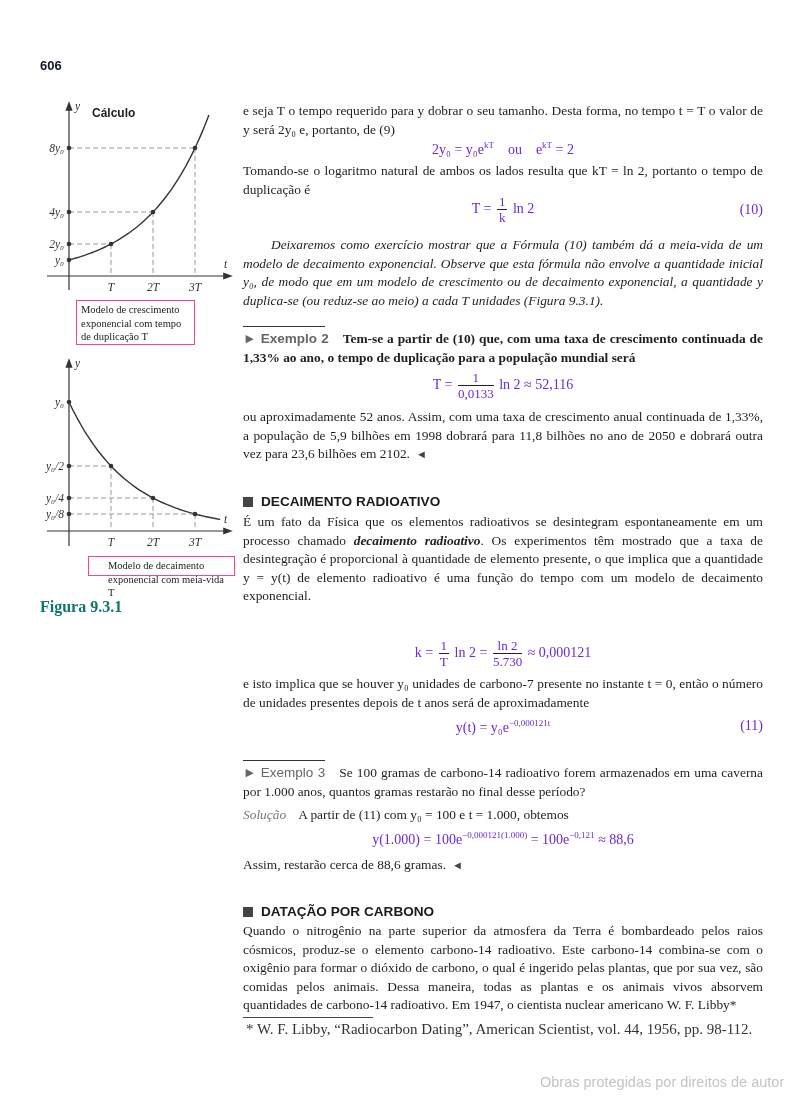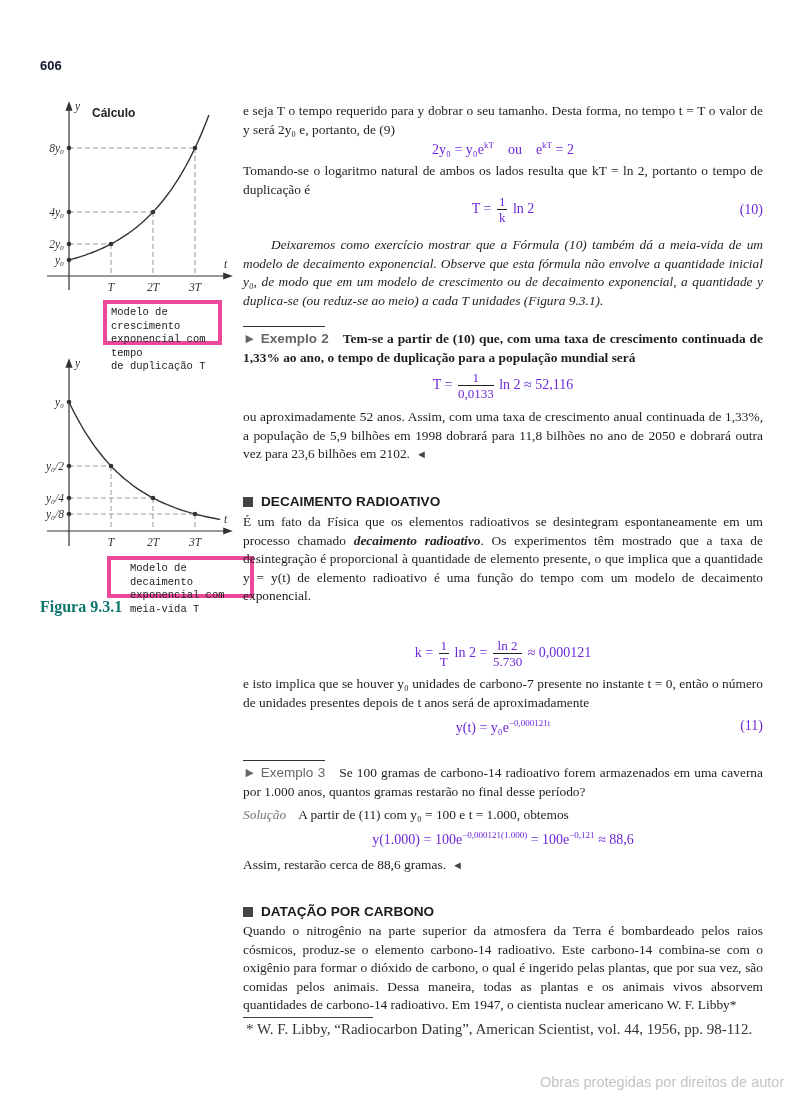--- a/index.html
+++ b/index.html
@@ -23,21 +23,21 @@
   i { font-style: italic; }
 
   .ex-rule { position: absolute; left: 243px; width: 82px; height: 1px; background: #333; }
   .ex-label { font-family: "Liberation Sans", "DejaVu Sans", sans-serif; color: #666; font-size: 13.5px; margin-right: 14px; }
   .sol-label { font-style: italic; color: #777; margin-right: 12px; }
   .end-mark { color: #444; font-size: 11px; margin-left: 6px; }
 
   .section-head { position: absolute; left: 243px; font-size: 13.6px; font-weight: bold; color: #1a1a1a; font-family: "Liberation Sans", "DejaVu Sans", sans-serif; }
   .section-head .sq { display: inline-block; width: 10px; height: 10px; background: #444; margin-right: 8px; vertical-align: -1px; }
 
-  .fig-box { position: absolute; border: 4px solid #ec4899; background: #fff; font-family: Liberation Mono, monospace; font-size: 10.5px; line-height: 13.5px; color: #222; padding: 2px 4px; box-sizing: border-box; margin-left: 27px; }
+  .fig-box { position: absolute; border: 1px solid #ec4899; background: #fff; font-family: Liberation Serif, serif; font-size: 10.5px; line-height: 13.5px; color: #222; padding: 2px 4px; box-sizing: border-box; }
   .fig-caption { left: 40px; top: 598px; font-size: 16px; font-weight: bold; color: #0f766e; }
 
   .footnote-rule { position: absolute; left: 243px; width: 130px; height: 1px; background: #444; top: 1017px; }
   .footnote { position: absolute; left: 246px; top: 1021px; font-size: 15px; color: #333; }
 
   .watermark { position: absolute; left: 540px; top: 1074px; font-size: 14.5px; color: #c4c4c4; font-family: "Liberation Sans", "DejaVu Sans", sans-serif; }
 
   svg text { font-family: "Liberation Serif", "DejaVu Serif", serif; font-size: 11.5px; fill: #333; font-style: italic; }
 </style>
 </head>
@@ -115,21 +115,21 @@
       <text x="64" y="502" text-anchor="end">y₀/4</text>
       <line x1="69" y1="514" x2="195" y2="514" stroke="#999" stroke-width="1" stroke-dasharray="5,3"></line>
       <line x1="195" y1="514" x2="195" y2="531" stroke="#999" stroke-width="1" stroke-dasharray="5,3"></line>
       <circle cx="195" cy="514" r="2.3" fill="#333"></circle>
       <text x="195" y="546" text-anchor="middle">3T</text>
       <circle cx="69" cy="514" r="2.3" fill="#333"></circle>
       <text x="64" y="518" text-anchor="end">y₀/8</text>
     </g>
 </svg>
 
-<div class="fig-box" style="left:80px;top:556px;width:147px;height:42px;padding-left:19px;">
+<div class="fig-box" style="left:88px;top:556px;width:147px;height:20px;padding-left:19px;">
   <div>Modelo de decaimento</div>
   <div>exponencial com meia-vida T</div>
 </div>
 
 <div class="abs serif fig-caption">Figura 9.3.1</div>
 
 <div class="col serif" style="top:102px;">
   <p>e seja T o tempo requerido para y dobrar o seu tamanho. Desta forma, no tempo t = T o valor de y será 2y₀ e, portanto, de (9)</p>
 </div>
 <div class="eq serif" style="top:140px;">

